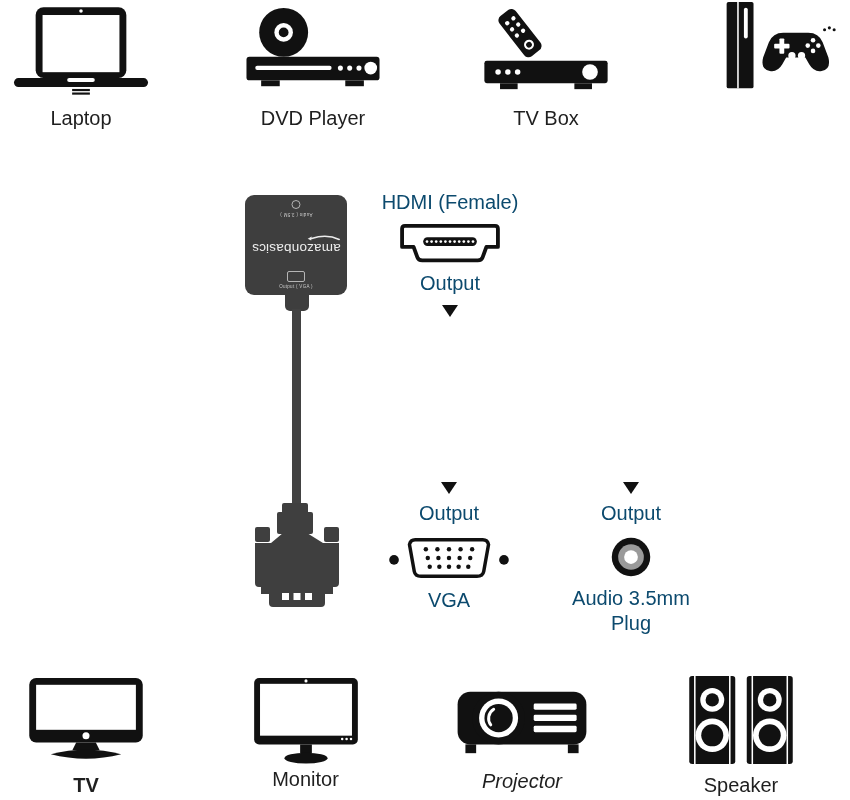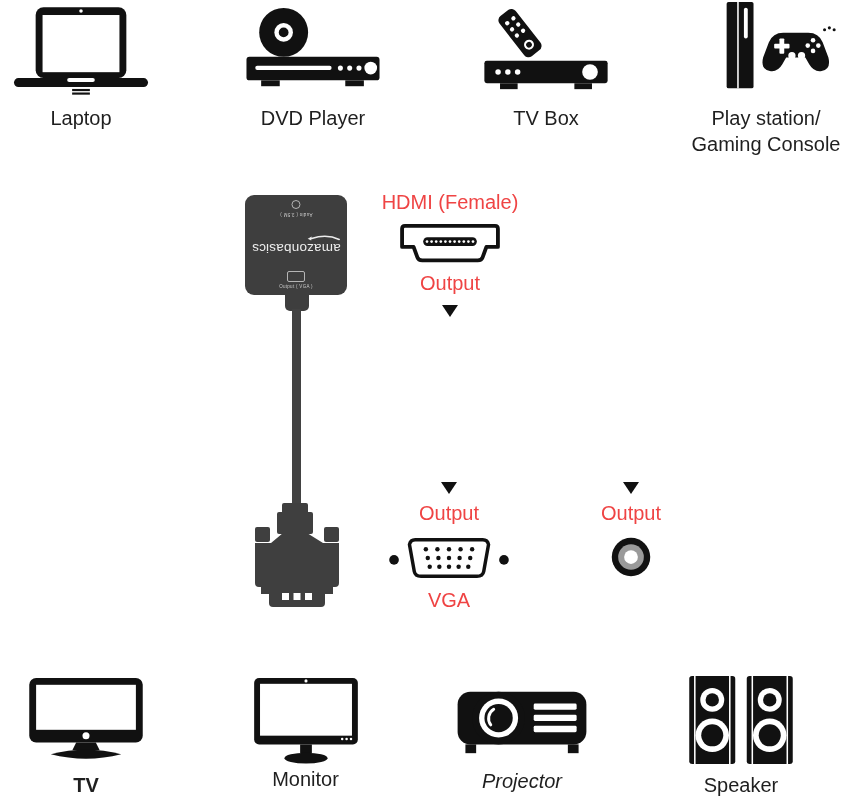--- a/index.html
+++ b/index.html
@@ -7,21 +7,21 @@
     width:850px;height:800px;position:relative;overflow:hidden;
     font-family:"Liberation Sans","DejaVu Sans",sans-serif;
     color:#1f1f1f;
   }
   .cell{position:absolute;display:flex;flex-direction:column;align-items:center;}
   .icon-box{height:92px;display:flex;align-items:flex-end;justify-content:center;}
   .dev-label{margin-top:9px;font-size:20px;line-height:26px;color:#1f1f1f;text-align:center;white-space:nowrap;}
 
   
   .mid-col{position:absolute;width:160px;display:flex;flex-direction:column;align-items:center;}
-  .mid-label{font-size:20px;line-height:25px;color:#ef4444;text-align:center;}
+  .mid-label{font-size:20px;line-height:25px;color:#0c4a6e;text-align:center;}
   .tri-down{width:0;height:0;border-left:8px solid transparent;border-right:8px solid transparent;border-top:12px solid #111;}
 
   
   .adapter{
     position:absolute;left:245px;top:195px;width:102px;height:100px;
     background:#3e3e3e;border-radius:9px;
     display:flex;flex-direction:column;align-items:center;justify-content:space-between;
     box-sizing:border-box;padding:5px 0 5px 0;
   }
   .adp-top{display:flex;flex-direction:column;align-items:center;transform:rotate(180deg);}
@@ -113,24 +113,20 @@
       <path d="M78,44 q4,-10 15,-10 h26 q11,0 15,10 l6,16 q3,12 -7,14 q-8,1.5 -13,-7 l-4,-7 h-20 l-4,7 q-5,8.5 -13,7 q-10,-2 -7,-14 Z" fill="#111"></path>
       <rect x="89" y="40" width="5" height="16" rx="1" fill="#fff"></rect>
       <rect x="83.5" y="45.5" width="16" height="5" rx="1" fill="#fff"></rect>
       <circle cx="124" cy="42" r="2.4" fill="#fff"></circle>
       <circle cx="124" cy="53" r="2.4" fill="#fff"></circle>
       <circle cx="118.5" cy="47.5" r="2.4" fill="#fff"></circle>
       <circle cx="129.5" cy="47.5" r="2.4" fill="#fff"></circle>
       <circle cx="102" cy="58" r="3.8" fill="#fff"></circle>
       <circle cx="112" cy="58" r="3.8" fill="#fff"></circle>
     </svg>
-  </div>
-  <div class="dev-label">
-    <span>Play station/</span><br>
-    <span>Gaming Console</span>
   </div>
 </div>
 
 <div class="adapter">
   <div class="adp-top">
     <span class="adp-mark">Audio ( 3.5M )</span>
     <span class="adp-jack-glyph"></span>
   </div>
   <div class="adp-brand-wrap">
     <span class="adp-brand">amazonbasics</span>
@@ -218,20 +214,24 @@
 <div class="mid-col" style="left:551px;top:482px;">
   <div class="tri-down" style="margin-bottom:7px;"></div>
   <div class="mid-label">Output</div>
   <div style="margin:9px 0 7px 0;">
     <svg width="44" height="44" viewBox="0 0 48 48">
       <circle cx="24" cy="24" r="21" fill="#111"></circle>
       <circle cx="24" cy="24" r="14" fill="#9a9a9a"></circle>
       <circle cx="24" cy="24" r="7.5" fill="#fff"></circle>
     </svg>
   </div>
+  <div class="mid-label">
+    <span>Audio 3.5mm</span><br>
+    <span>Plug</span>
+  </div>
 </div>
 
 <div class="cell" style="left:10px;top:674px;width:152px;font-weight:bold;">
   <div class="icon-box">
     <svg width="120" height="90" viewBox="0 0 120 92">
       <rect x="2" y="2" width="116" height="66" rx="7" fill="#111"></rect>
       <rect x="9" y="9" width="102" height="46" fill="#fff"></rect>
       <circle cx="60" cy="61" r="3.6" fill="#fff"></circle>
       <path d="M50,68 h20 l4,8 h-28 Z" fill="#111"></path>
       <path d="M24,80 q36,-9 72,0 q-36,9 -72,0 Z" fill="#111"></path>

